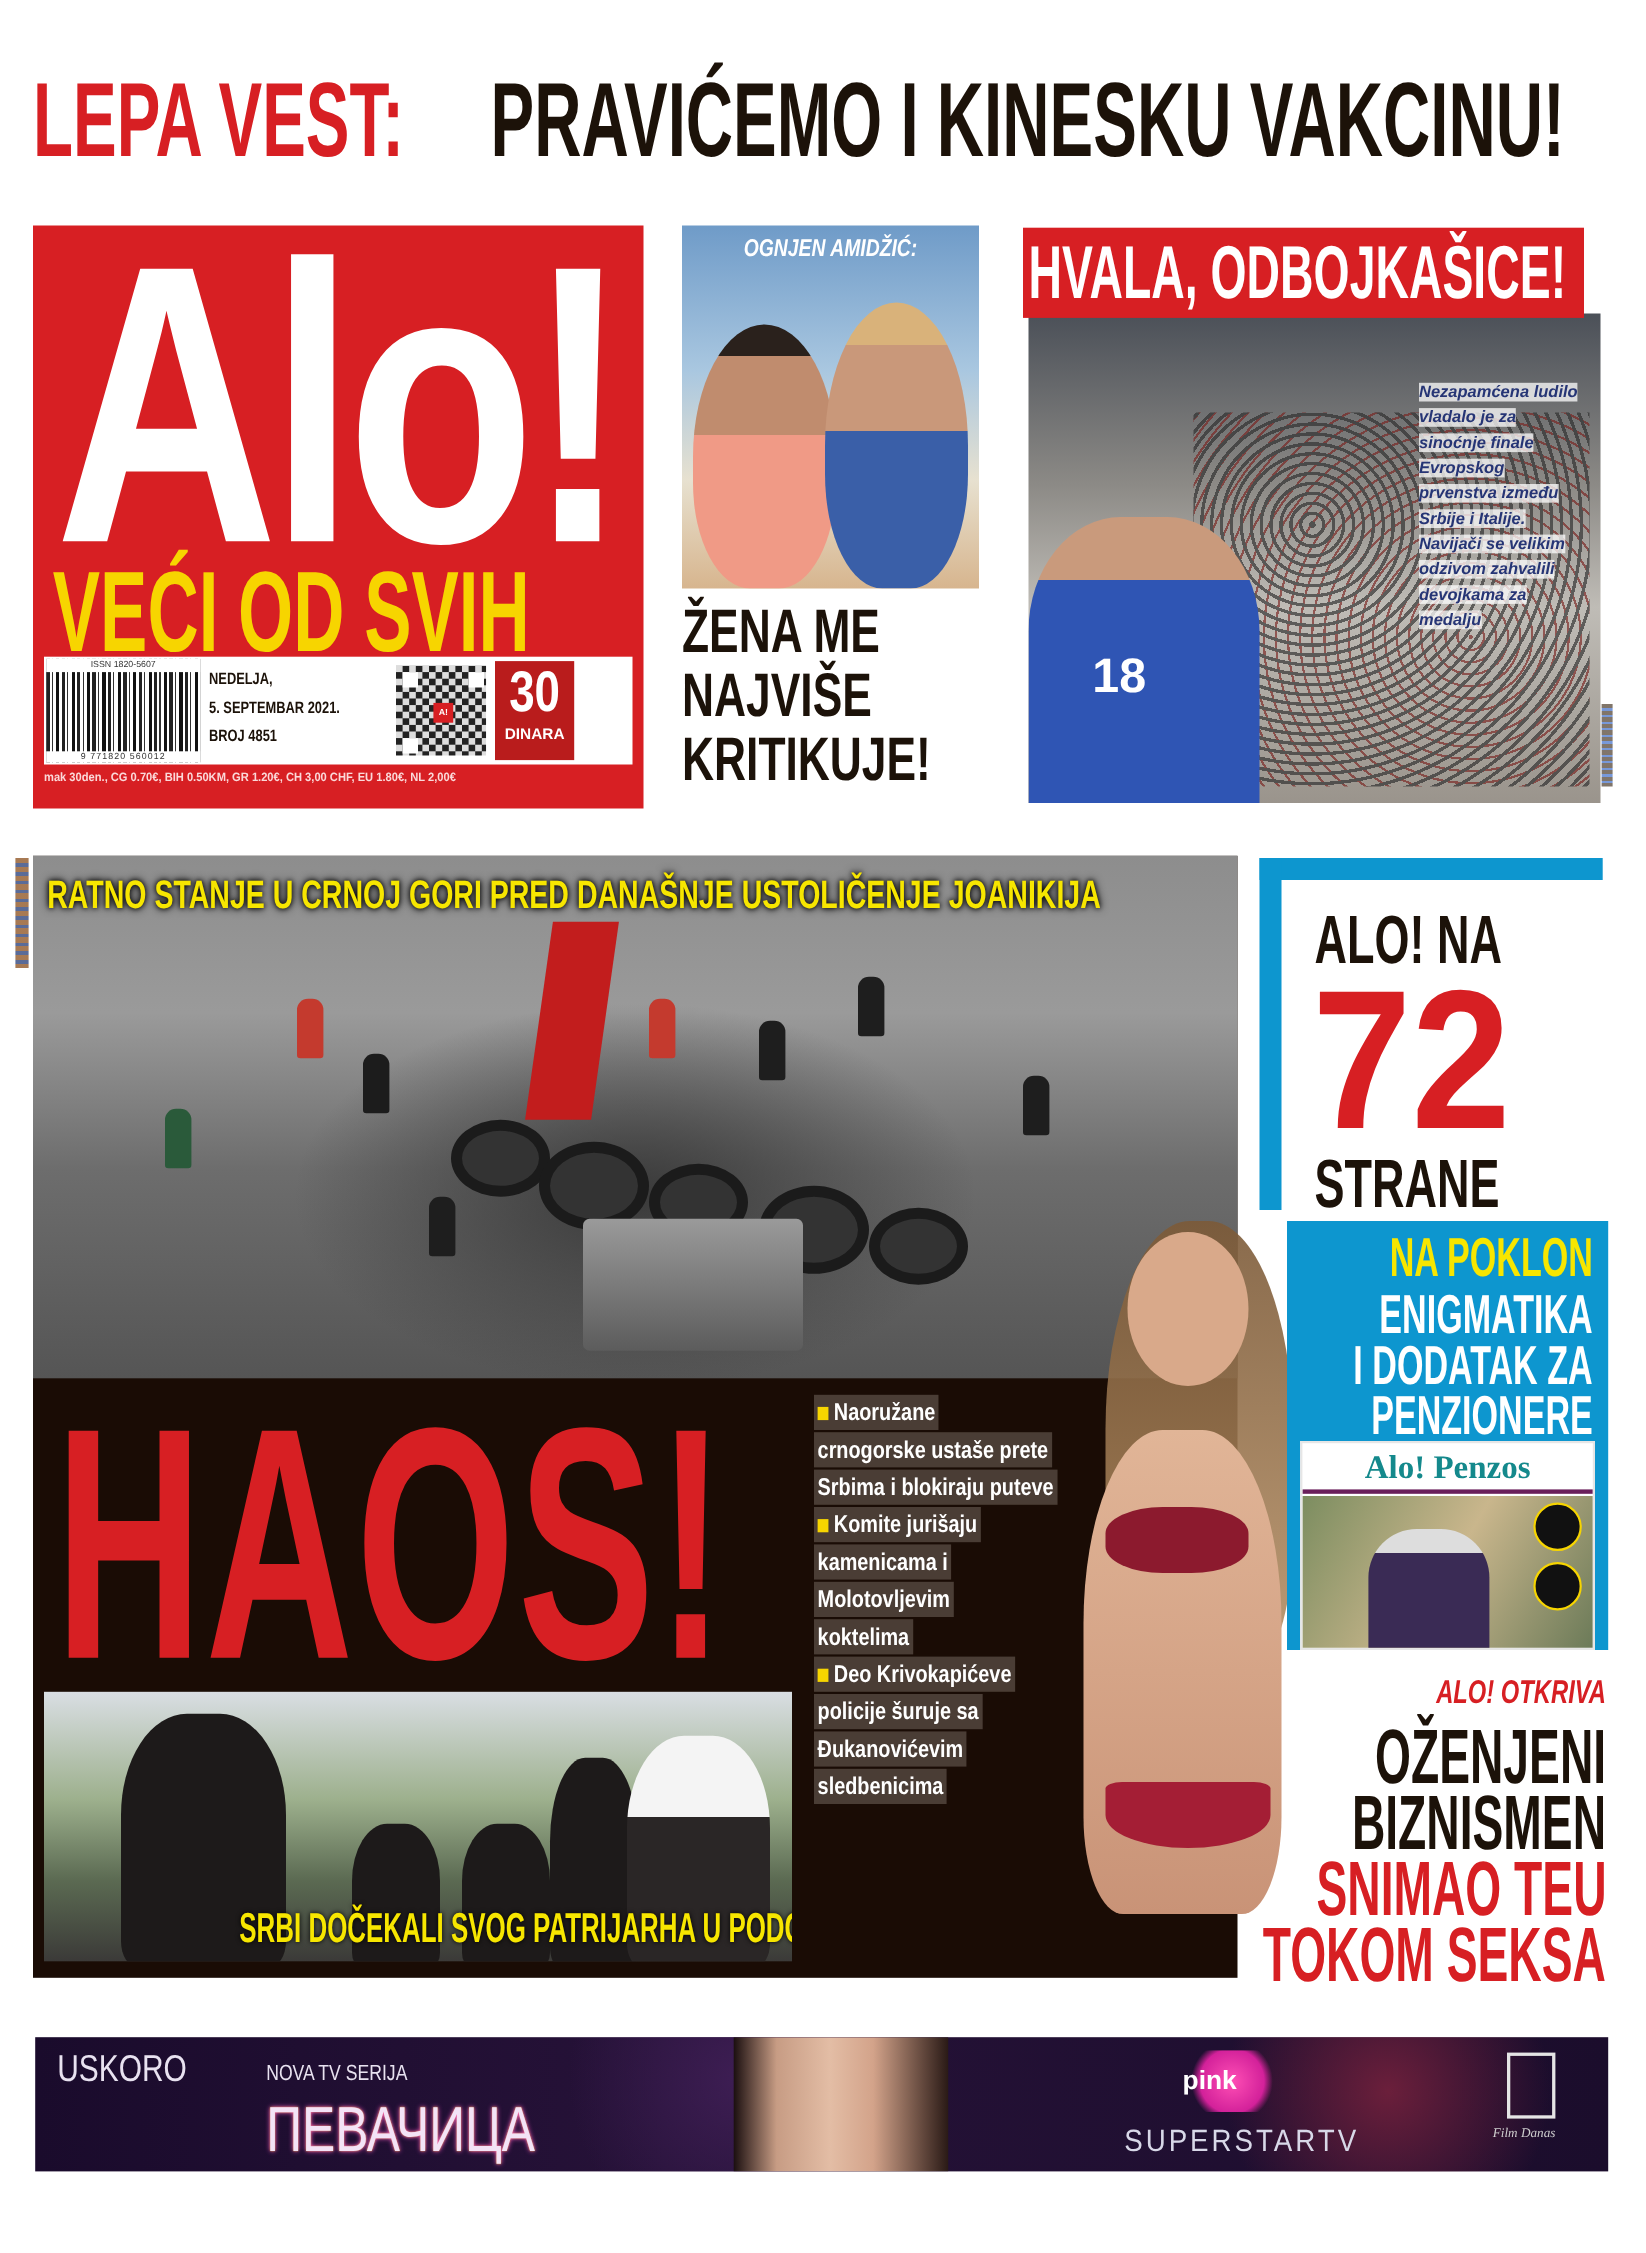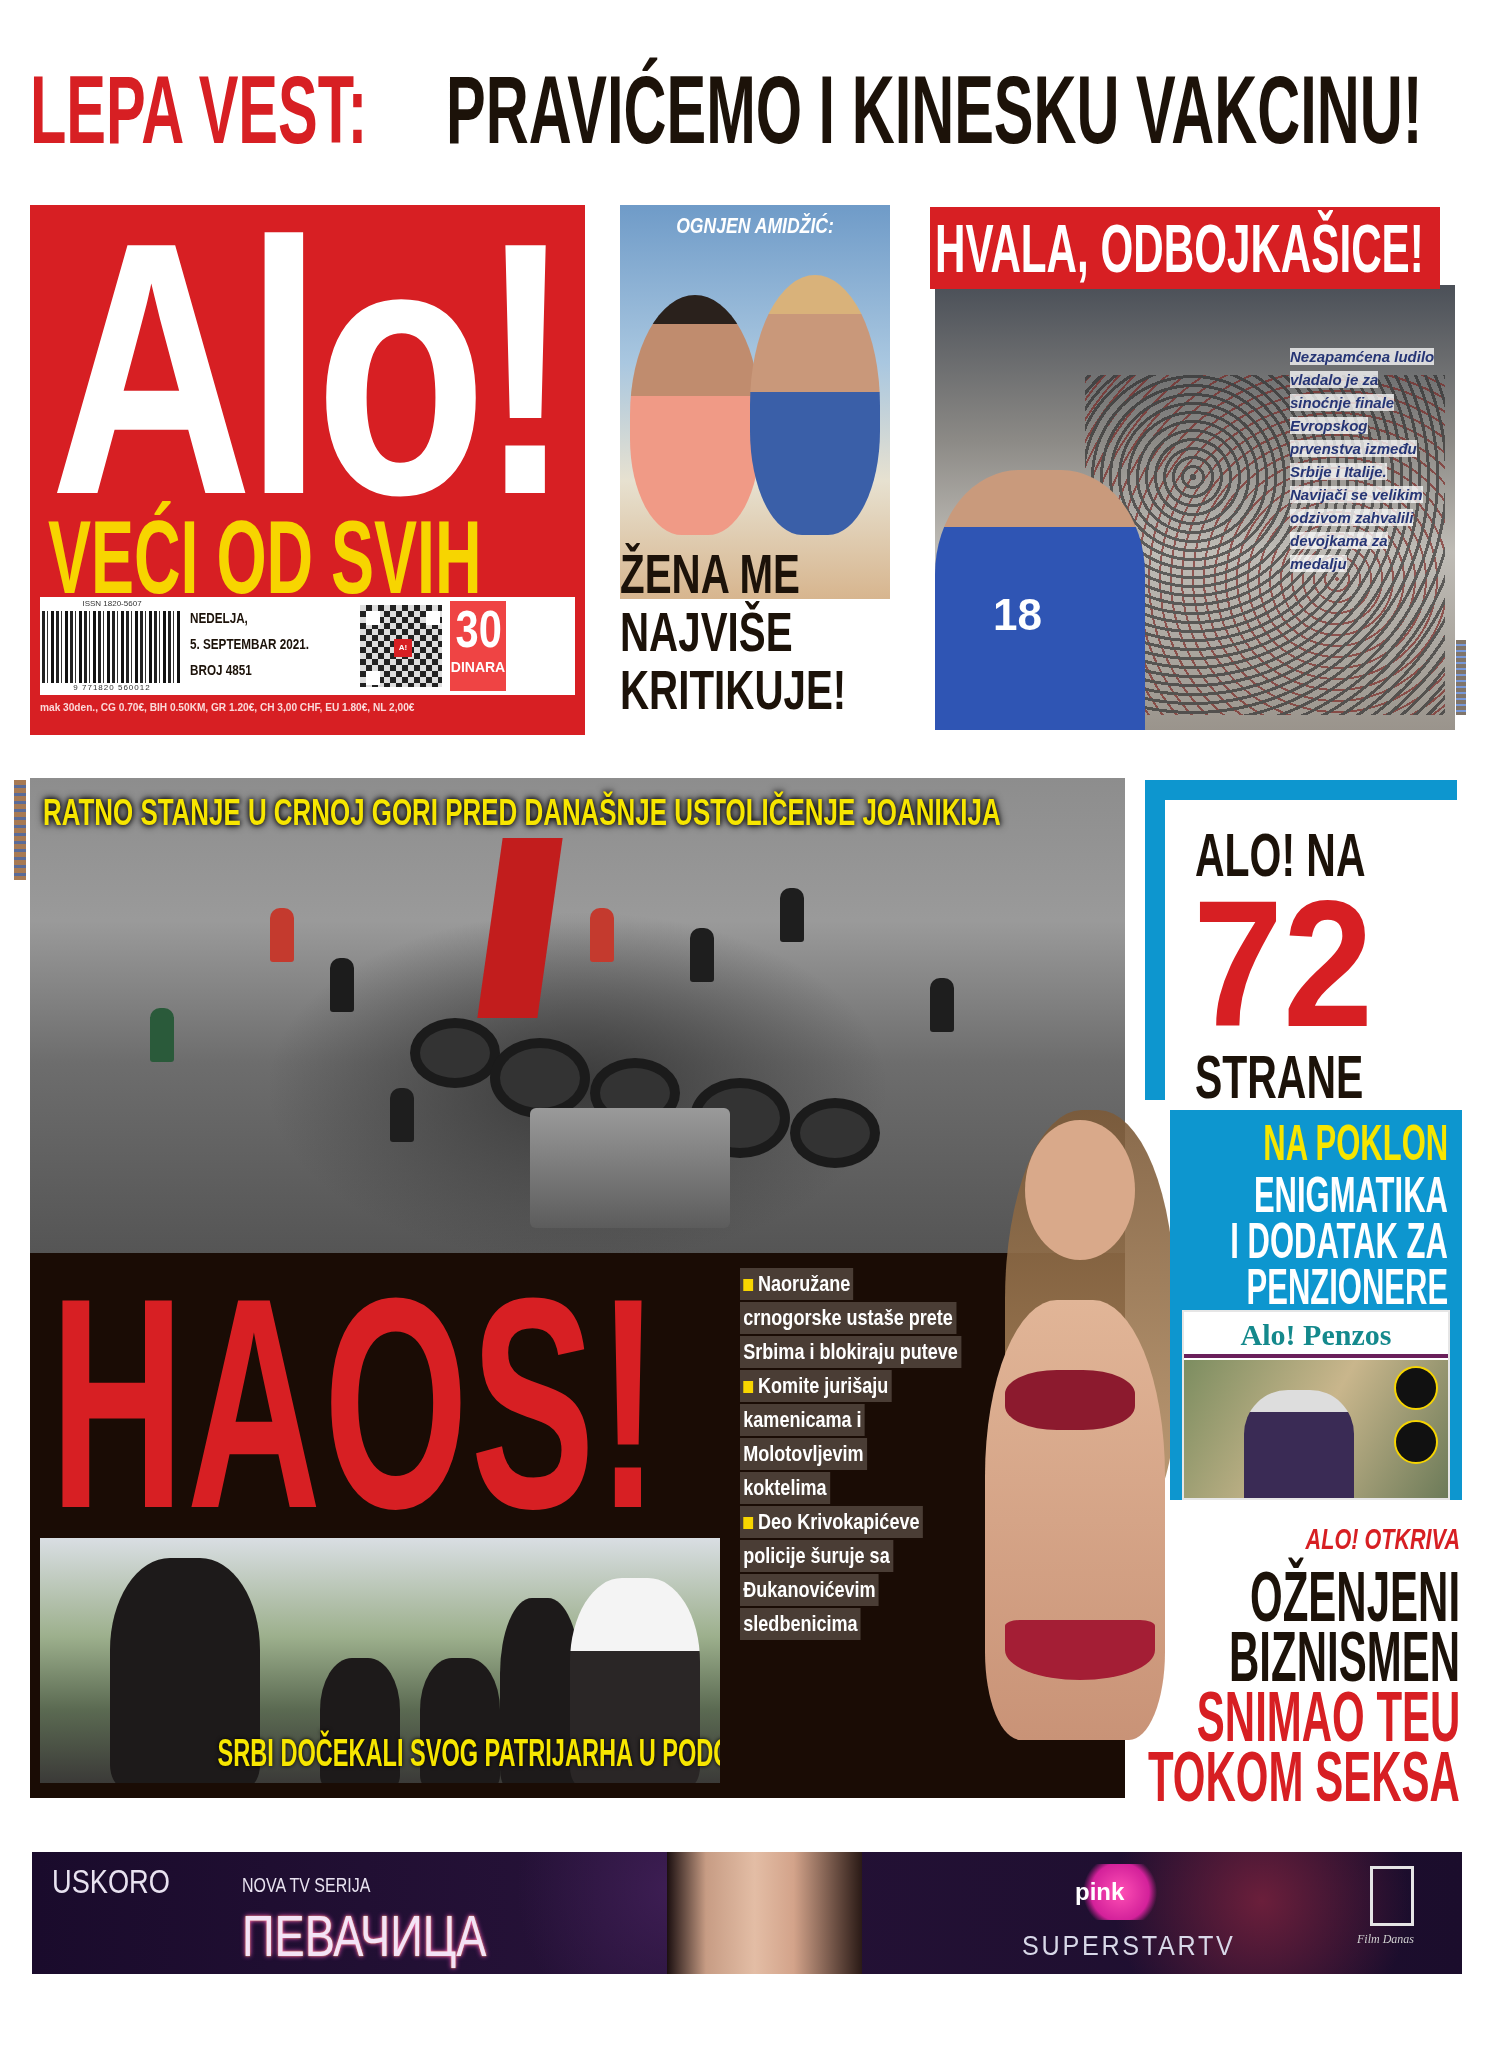--- a/index.html
+++ b/index.html
@@ -21,27 +21,27 @@
   #barcode-top { position: absolute; left: 0; top: 0; width: 100%; height: 12px; background: #fff; font-size: 8px; text-align: center; color: #333; }
   #barcode-bottom { position: absolute; left: 0; bottom: 0; width: 100%; height: 10px; background: #fff; font-size: 8px; color: #333; text-align: center; letter-spacing: 1px; }
   #issue-info { position: absolute; left: 150px; top: 8px; width: 150px; color: #1c1209; font-weight: 700; font-size: 15px; line-height: 26px; }
   #issue-info div { transform: scaleX(0.78); transform-origin: left center; white-space: nowrap; }
   #qr { position: absolute; left: 318px; top: 6px; width: 86px; height: 86px; background:
         linear-gradient(#fff,#fff) 6px 6px / 14px 14px no-repeat,
         linear-gradient(#fff,#fff) 66px 6px / 14px 14px no-repeat,
         linear-gradient(#fff,#fff) 6px 66px / 14px 14px no-repeat,
         repeating-conic-gradient(#222 0 25%, #ddd 0 50%) 0 0 / 12px 12px; border: 2px solid #fff; }
   #qr-center { position: absolute; left: 34px; top: 34px; width: 18px; height: 18px; background: #d71f23; color: #fff; font-size: 8px; text-align: center; line-height: 18px; font-weight: 700; }
-  #price { position: absolute; left: 410px; top: 4px; width: 56px; height: 90px; background: #ef4444; color: #fff; text-align: center; }
+  #price { position: absolute; left: 410px; top: 4px; width: 72px; height: 90px; background: #b91c1c; color: #fff; text-align: center; }
   #price-num { font-size: 52px; font-weight: 700; line-height: 56px; transform: scaleX(0.8); }
   #price-cur { font-size: 14px; font-weight: 700; line-height: 20px; }
   #foreign-prices { position: absolute; left: 10px; top: 496px; width: 535px; color: #fbd9d9; font-size: 11px; font-weight: 700; white-space: nowrap; transform: scaleX(0.92); transform-origin: left top; }
 
   
-  #amidzic { position: absolute; left: 620px; top: 205px; width: 270px; height: 394px; background: linear-gradient(180deg, #6f9bc8 0%, #a9c7e0 40%, #e7e1d0 70%, #d7b58e 100%); overflow: hidden; }
+  #amidzic { position: absolute; left: 620px; top: 205px; width: 270px; height: 330px; background: linear-gradient(180deg, #6f9bc8 0%, #a9c7e0 40%, #e7e1d0 70%, #d7b58e 100%); overflow: hidden; }
   #amidzic-kicker { position: absolute; left: 0; top: 8px; width: 100%; text-align: center; color: #fff; font-style: italic; font-weight: 700; font-size: 22px; transform: scaleX(0.8); }
   .person { position: absolute; border-radius: 50% 50% 40% 40%; }
   #amidzic-headline { position: absolute; left: 620px; top: 545px; width: 270px; color: #1c1209; font-weight: 700; font-size: 56px; line-height: 58px; }
   #amidzic-headline div { transform: scaleX(0.72); transform-origin: left top; white-space: nowrap; }
 
   
   #volley { position: absolute; left: 935px; top: 285px; width: 520px; height: 445px; background: linear-gradient(180deg, #4b5058 0%, #8c8a86 35%, #bfbcb6 60%, #9a948c 100%); overflow: hidden; }
   #volley-crowd { position: absolute; left: 150px; top: 90px; width: 360px; height: 340px; background: repeating-radial-gradient(circle at 30% 30%, #2b2b2b 0 3px, transparent 3px 9px), repeating-radial-gradient(circle at 70% 60%, #7a2320 0 2px, transparent 2px 11px); opacity: 0.65; }
   #volley-player { position: absolute; left: 0; top: 185px; width: 210px; height: 260px; background: linear-gradient(180deg, #c99a7c 0 22%, #2f55b4 22% 100%); border-radius: 40% 40% 0 0; }
   #volley-number { position: absolute; left: 58px; top: 120px; color: #fff; font-size: 44px; font-weight: 700; }

